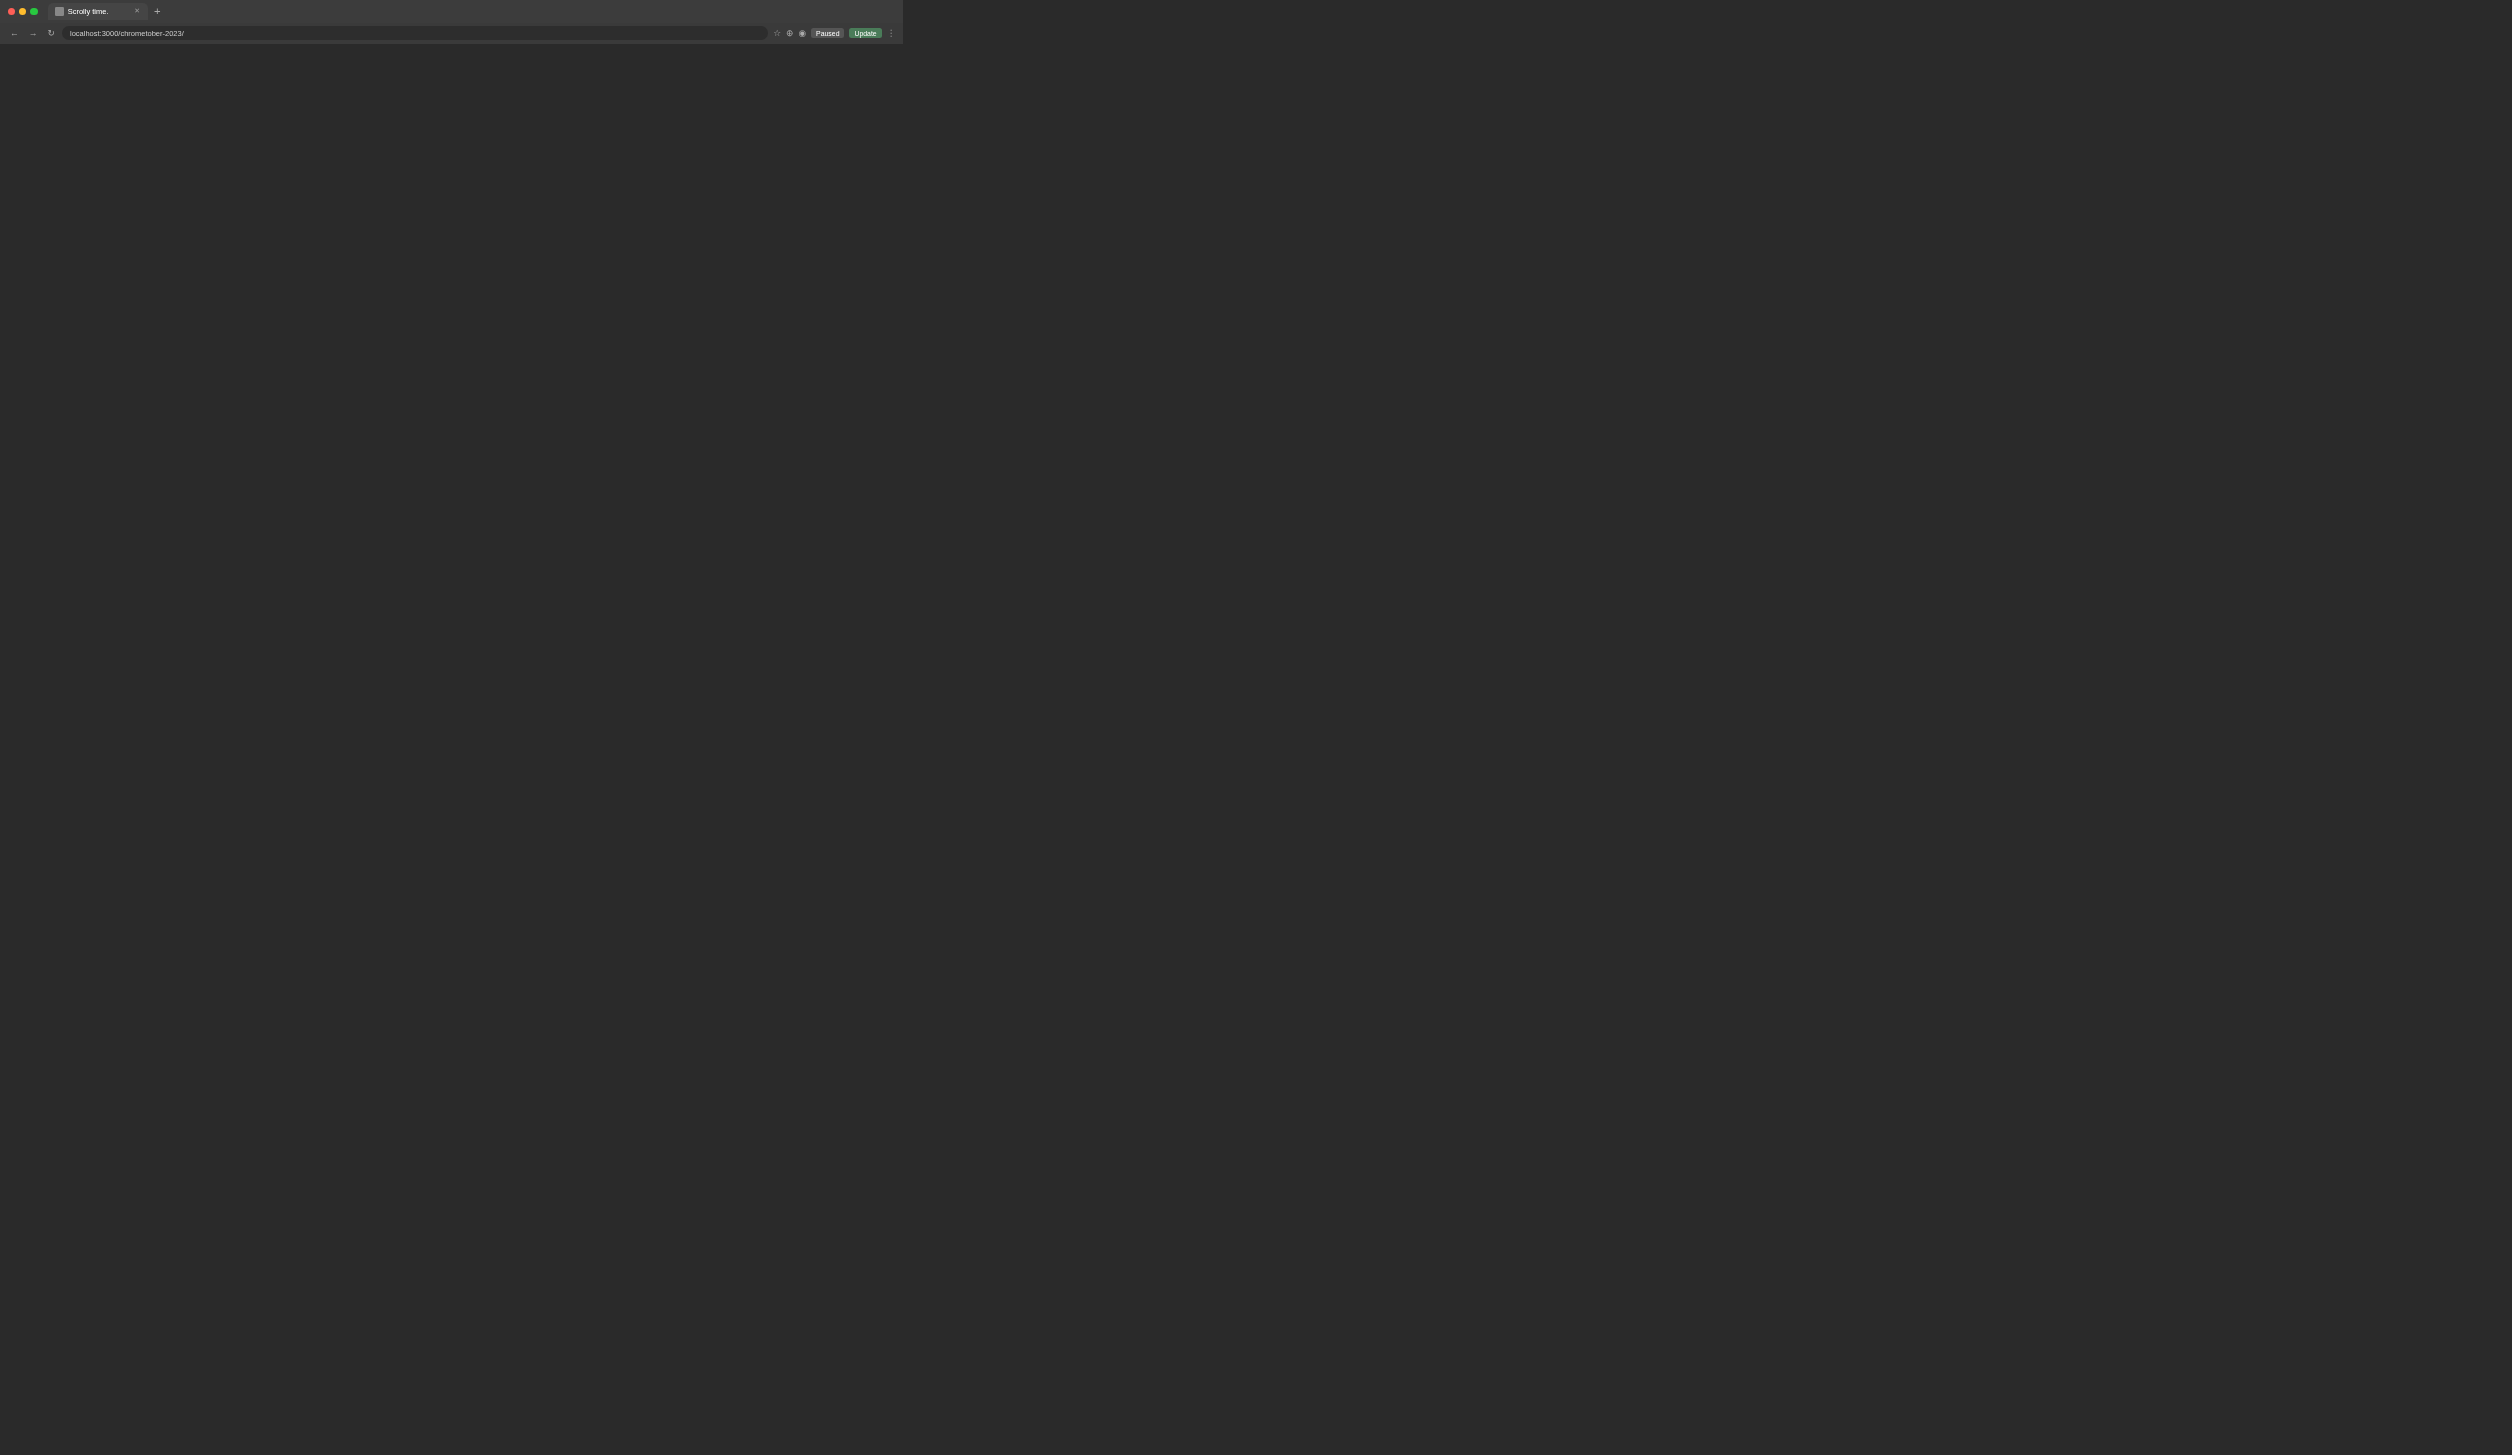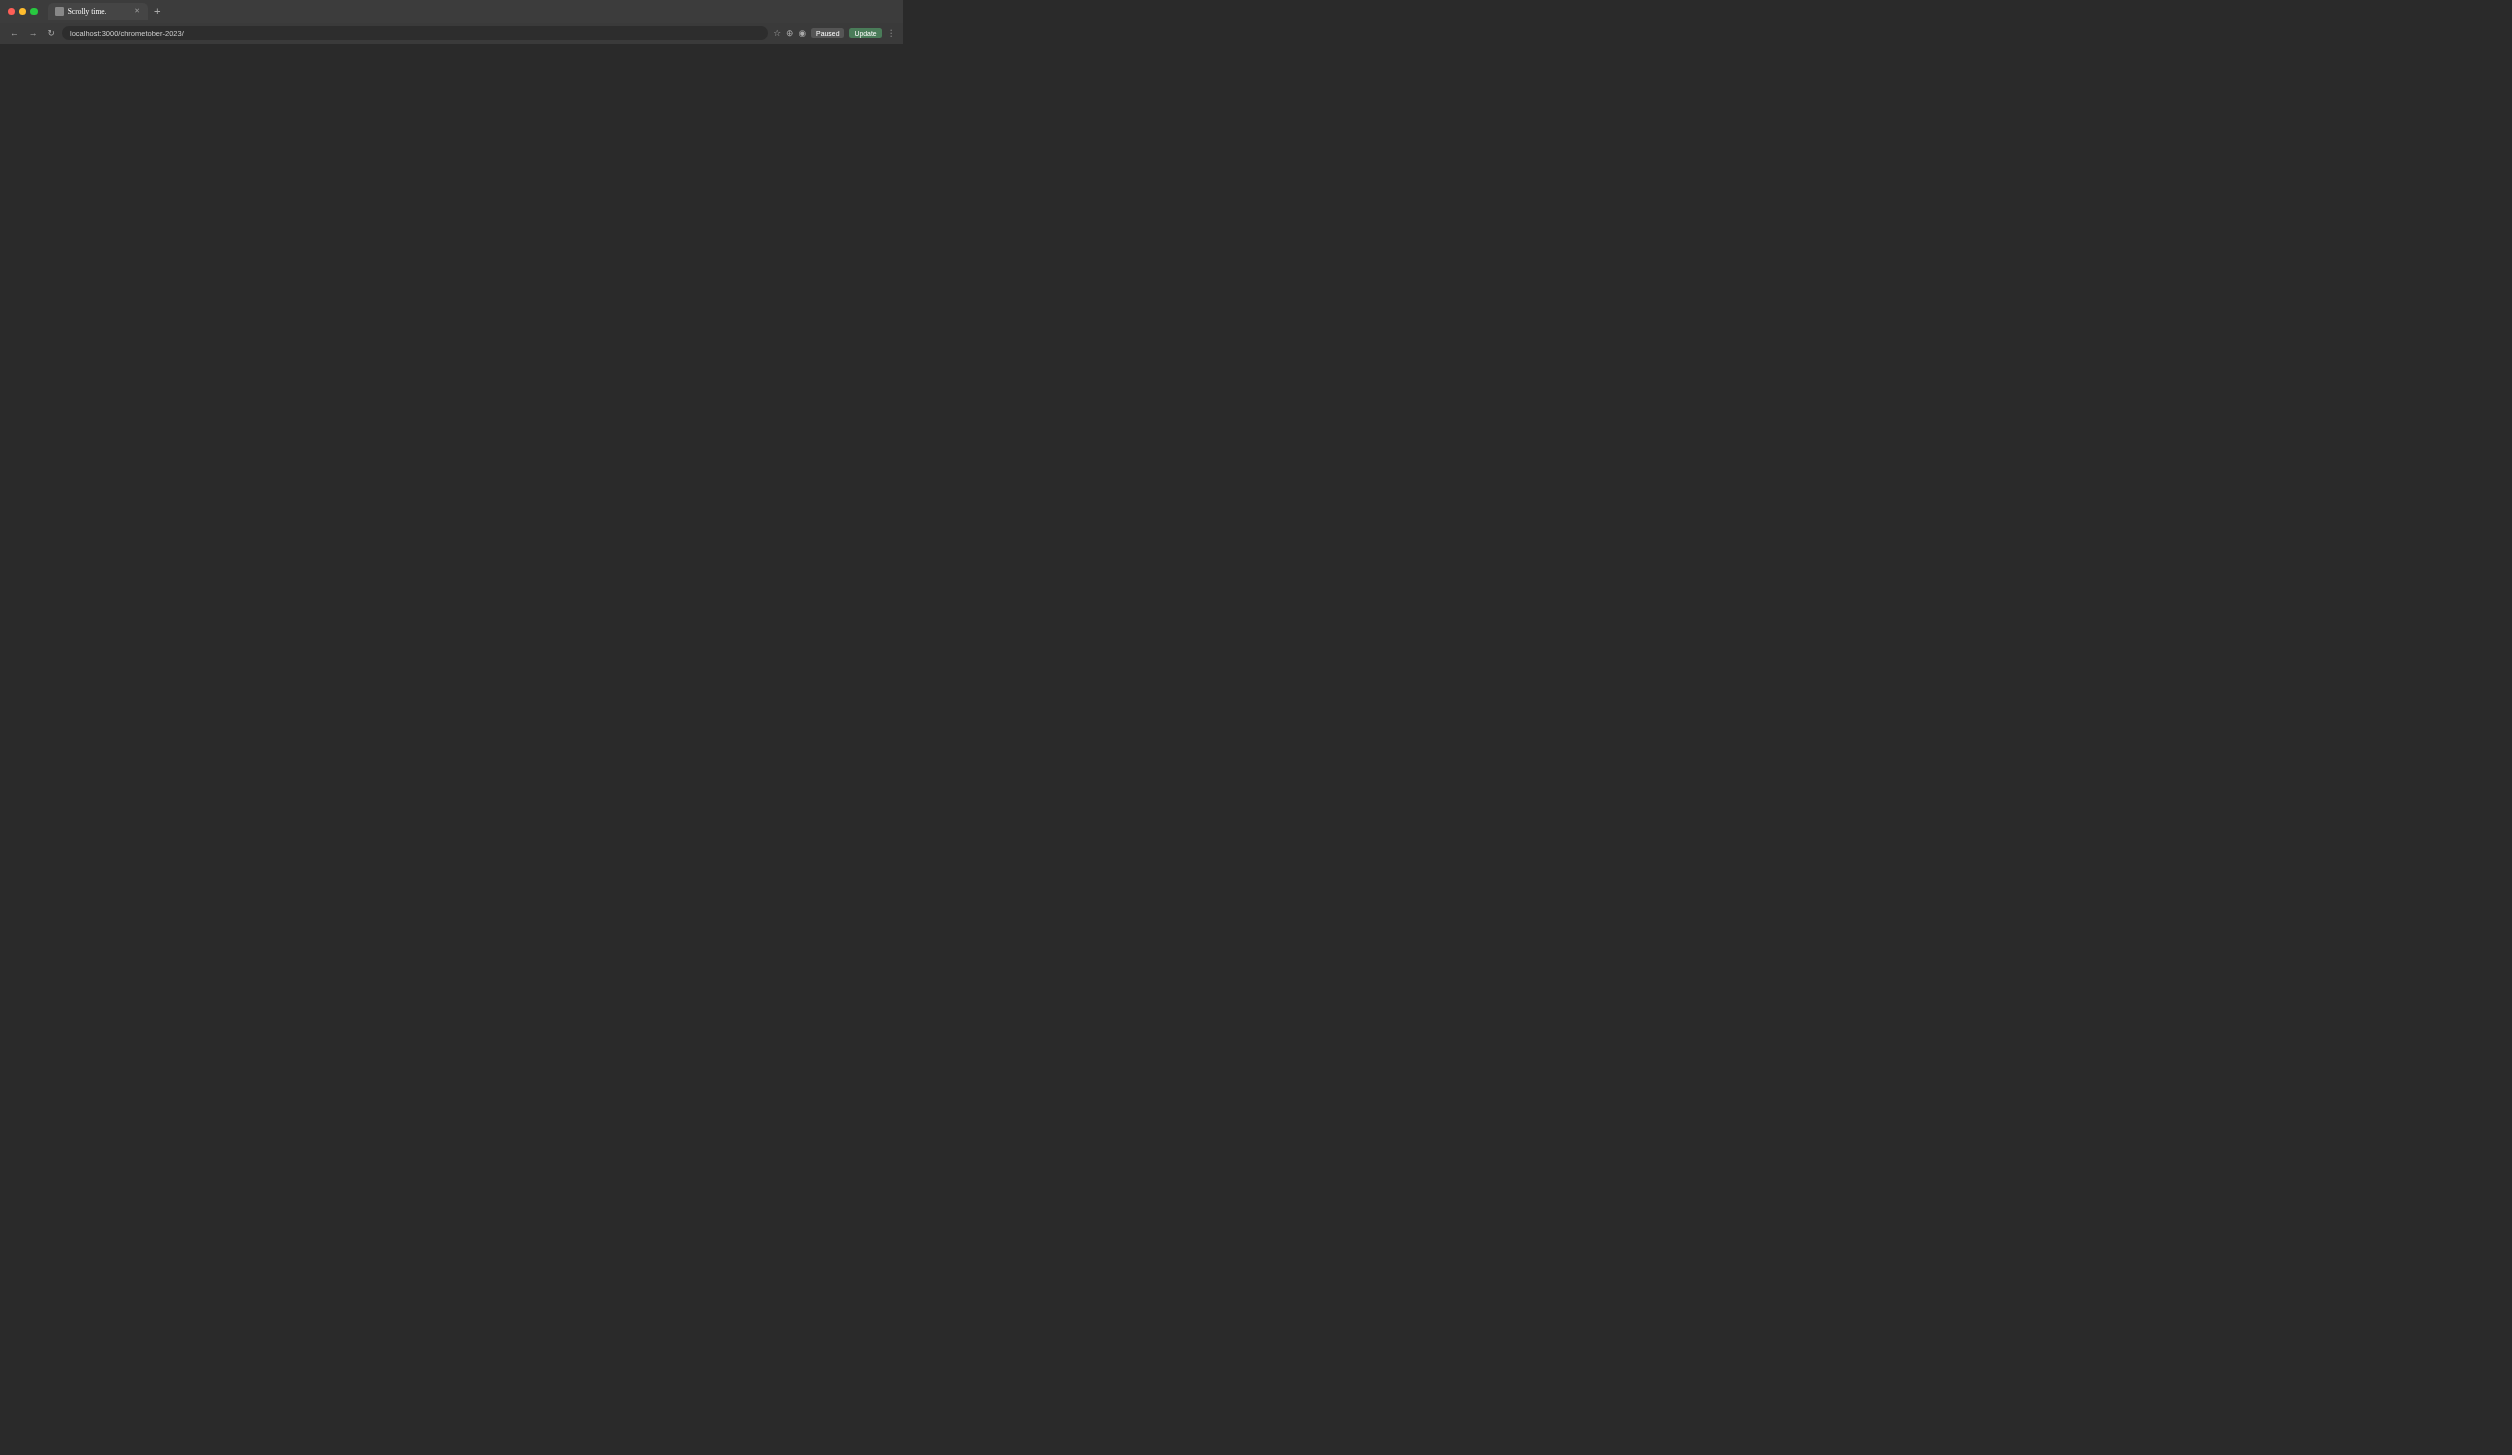--- a/index.html
+++ b/index.html
@@ -59,21 +59,20 @@
       gap: 3.8px;
       height: 17.6px;
       min-width: 100px;
       font-size: 7.5px;
       color: #ccc;
     }
 
     .tab.active {
       background: #454545;
       color: #fff;
-      font-family: Liberation Serif, serif;
     }
 
     .tab-favicon {
       width: 8.8px;
       height: 8.8px;
       background: #888;
       border-radius: 1.3px;
     }
 
     .tab-close {

